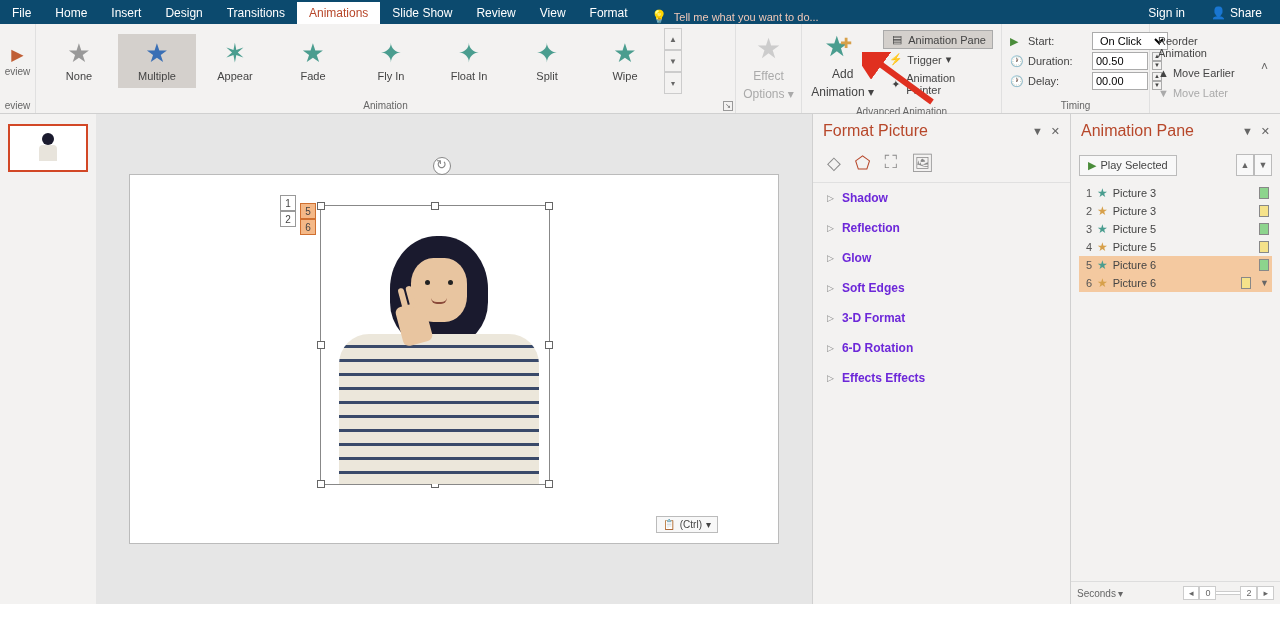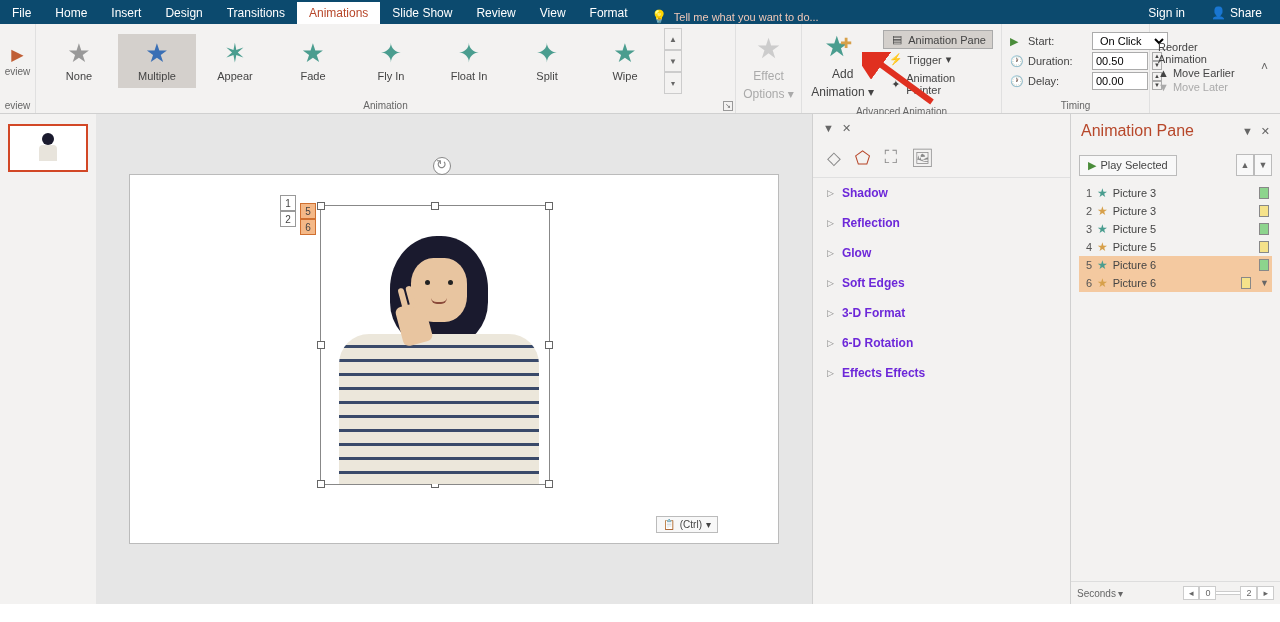--- a/index.html
+++ b/index.html
@@ -41,21 +41,21 @@
 
 .timing-col { display: flex; flex-direction: column; gap: 2px; padding: 2px 6px; font-size: 11px; }
 .timing-row { display: flex; align-items: center; gap: 4px; }
 .timing-row label { width: 60px; }
 .timing-row .icon { width: 14px; color: #666; }
 .timing-input { width: 56px; height: 18px; border: 1px solid #ababab; padding: 1px 3px; font-size: 11px; background: #fff; }
 .timing-select { width: 76px; height: 18px; border: 1px solid #ababab; font-size: 11px; background: #fff; padding-left: 3px; }
 .spinner { width: 10px; display: flex; flex-direction: column; }
 .spinner div { height: 9px; border: 1px solid #ababab; font-size: 6px; line-height: 7px; text-align: center; cursor: pointer; background: #f3f2f1; }
 
-.reorder-col { display: flex; flex-direction: column; gap: 2px; padding: 2px 8px 2px 4px; font-size: 11px; }
+.reorder-col { display: flex; flex-direction: column; gap: 8px; padding: 2px 8px 2px 4px; font-size: 11px; }
 .reorder-title { color: #444; }
 .reorder-btn { display: flex; align-items: center; gap: 4px; color: #444; cursor: pointer; }
 .reorder-btn.disabled { color: #aaa; }
 
 .collapse { margin-left: auto; padding: 4px 8px; color: #666; cursor: pointer; }
 
 .workspace { display: flex; height: 490px; background: #e6e6e6; }
 
 .slide-thumbs { width: 96px; background: #f3f2f1; padding: 10px 6px; }
 .thumb { width: 80px; height: 48px; background: #fff; border: 2px solid #d24726; margin: 0 auto; position: relative; display: flex; align-items: center; justify-content: center; }
@@ -367,20 +367,21 @@
       <div class="paste-tag">
         <span class="clip-icon">📋</span>
         <span>(Ctrl)</span>
         <span>▾</span>
       </div>
     </div>
   </div>
 
   <div class="side-panel">
     <div class="panel-header">
+      <div class="panel-title">Format Picture</div>
       <div class="panel-controls">
           <span>▼</span>
           <span>✕</span>
         </div>
     </div>
     <div class="format-icons">
       <span>◇</span>
       <span class="active">⬠</span>
       <span>⛶</span>
       <span>🖼</span>

